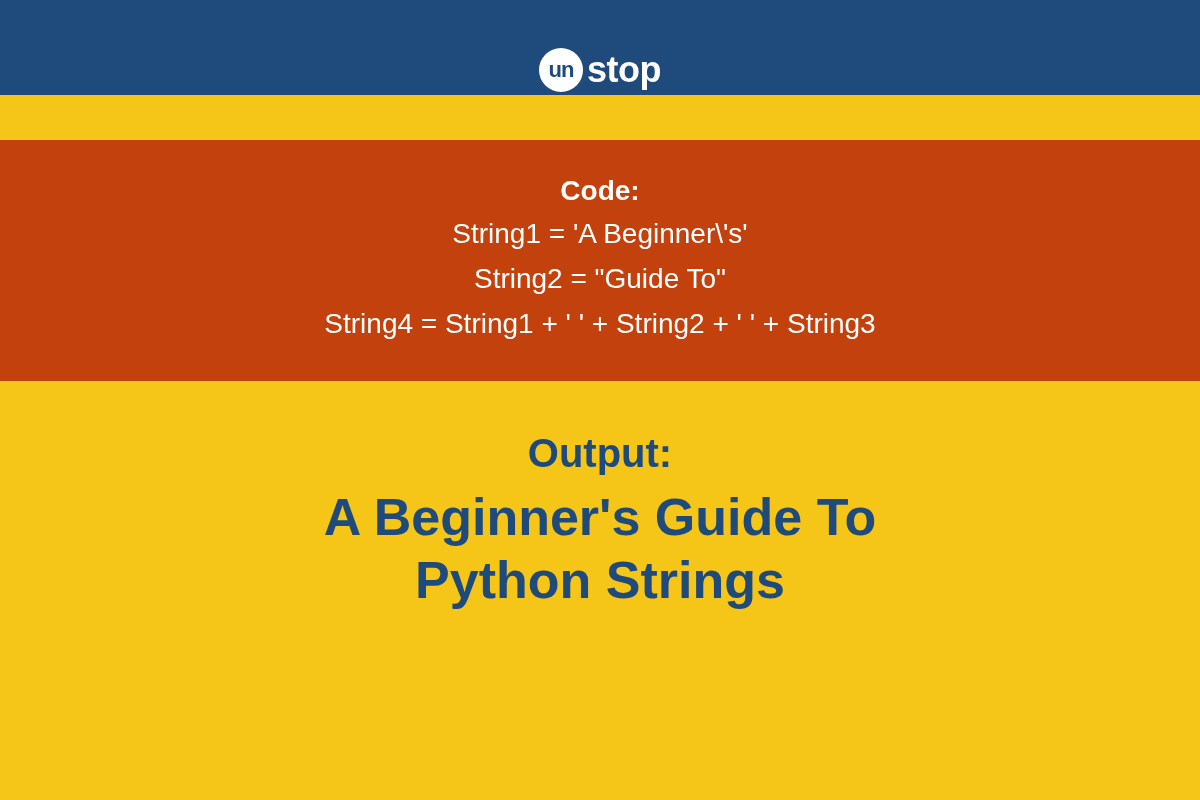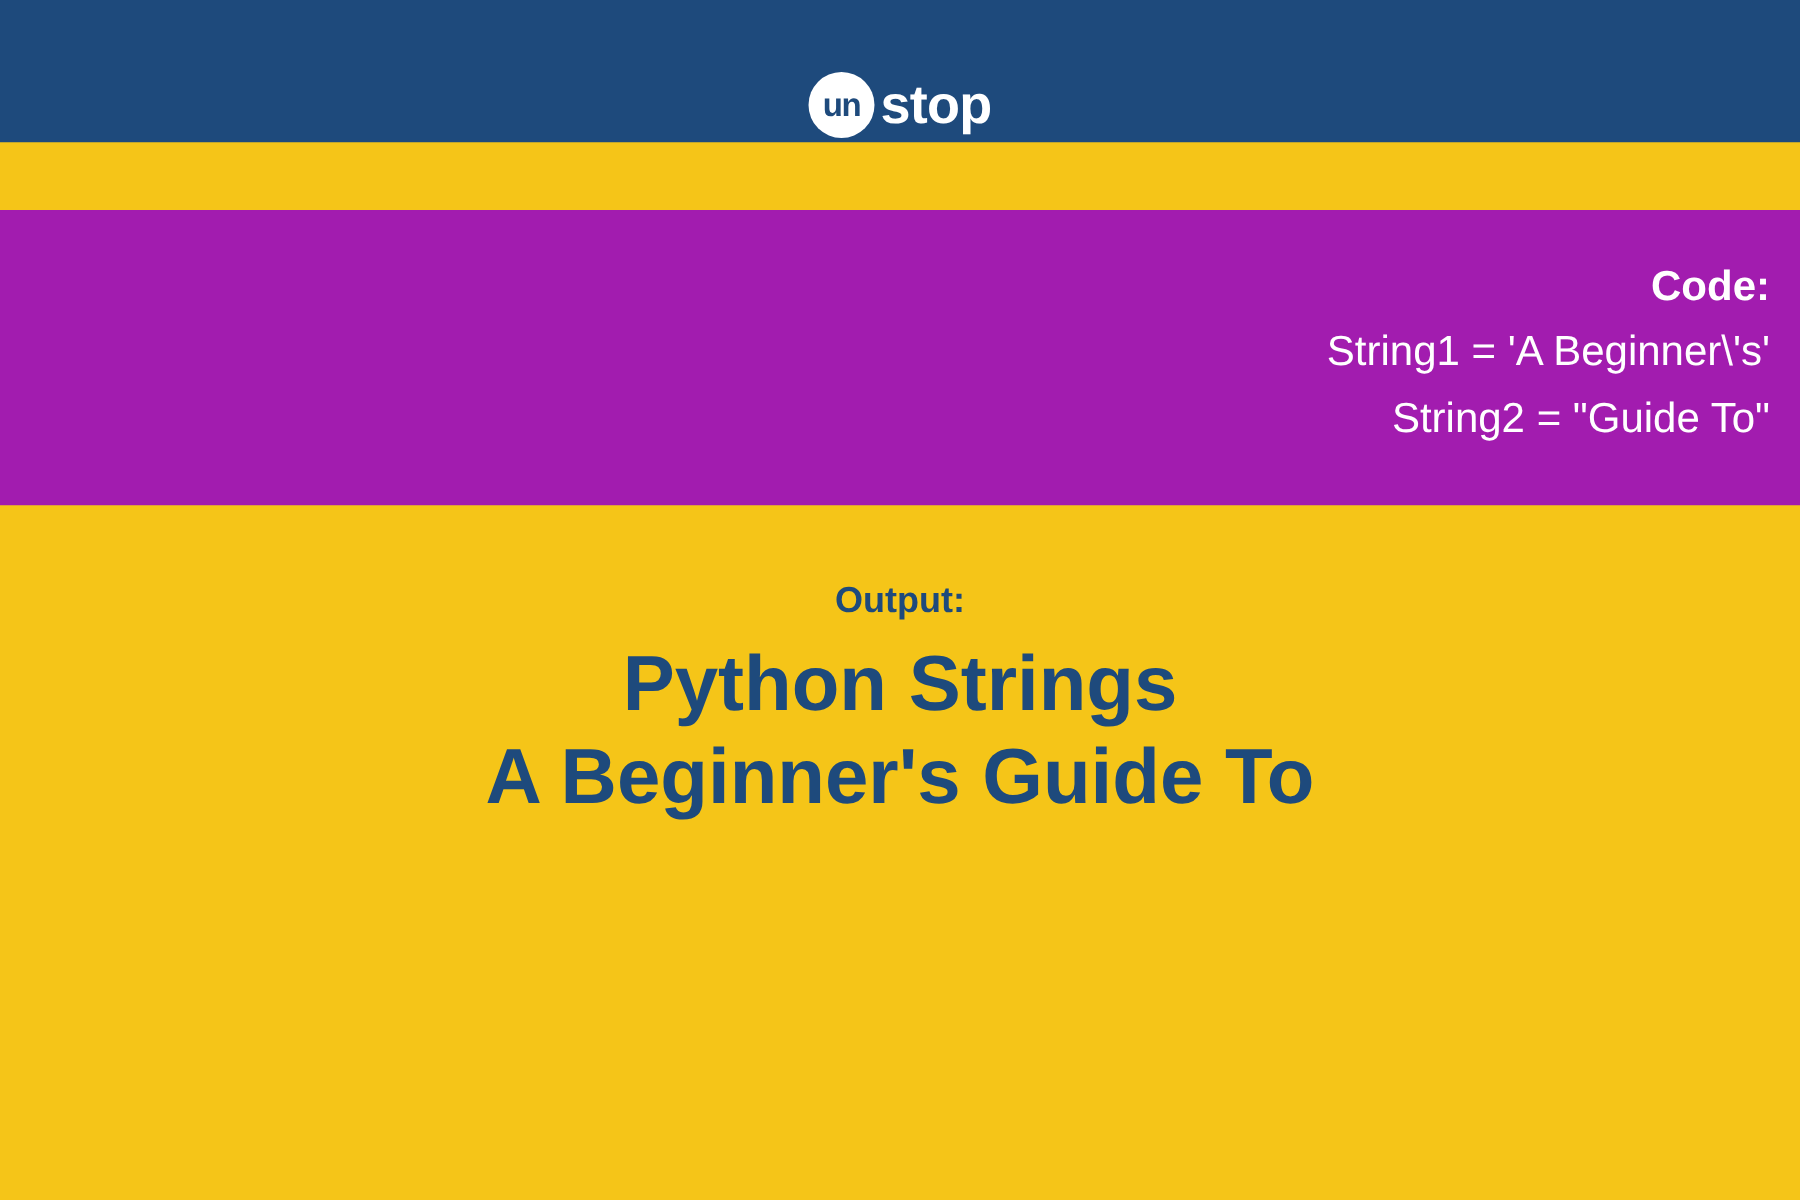--- a/index.html
+++ b/index.html
@@ -42,23 +42,23 @@
     color: #ffffff;
     font-weight: 700;
     font-size: 36px;
     letter-spacing: -0.5px;
   }
   .yellow-strip {
     height: 45px;
     background: #f5c518;
   }
   .code-block {
-    background: #a21caf;
+    background: #c2410c;
     padding: 30px 20px 35px 20px;
-    text-align: right;
+    text-align: center;
   }
   .code-label {
     color: #ffffff;
     font-weight: 700;
     font-size: 28px;
     line-height: 1.5;
   }
   .code-line {
     color: #ffffff;
     font-weight: 400;
@@ -66,21 +66,21 @@
     line-height: 1.6;
   }
   .output-block {
     background: #f5c518;
     padding: 50px 20px 40px 20px;
     text-align: center;
   }
   .output-label {
     color: #1e4a7c;
     font-weight: 700;
-    font-size: 24px;
+    font-size: 40px;
     margin-bottom: 10px;
   }
   .output-text {
     color: #1e4a7c;
     font-weight: 700;
     font-size: 52px;
     line-height: 1.2;
   }
 </style>
 </head>
@@ -94,19 +94,20 @@
     <span class="logo-stop">stop</span>
   </div>
 </div>
 
 <div class="yellow-strip"></div>
 
 <div class="code-block">
   <div class="code-label">Code:</div>
   <div class="code-line">String1 = 'A Beginner\'s'</div>
   <div class="code-line">String2 = "Guide To"</div>
+  <div class="code-line">String4 = String1 + ' ' + String2 + ' ' + String3</div>
 </div>
 
 <div class="output-block">
   <div class="output-label">Output:</div>
+  <div class="output-text">A Beginner's Guide To</div>
   <div class="output-text">Python Strings</div>
-  <div class="output-text">A Beginner's Guide To</div>
 </div>
 
 </body></html>

